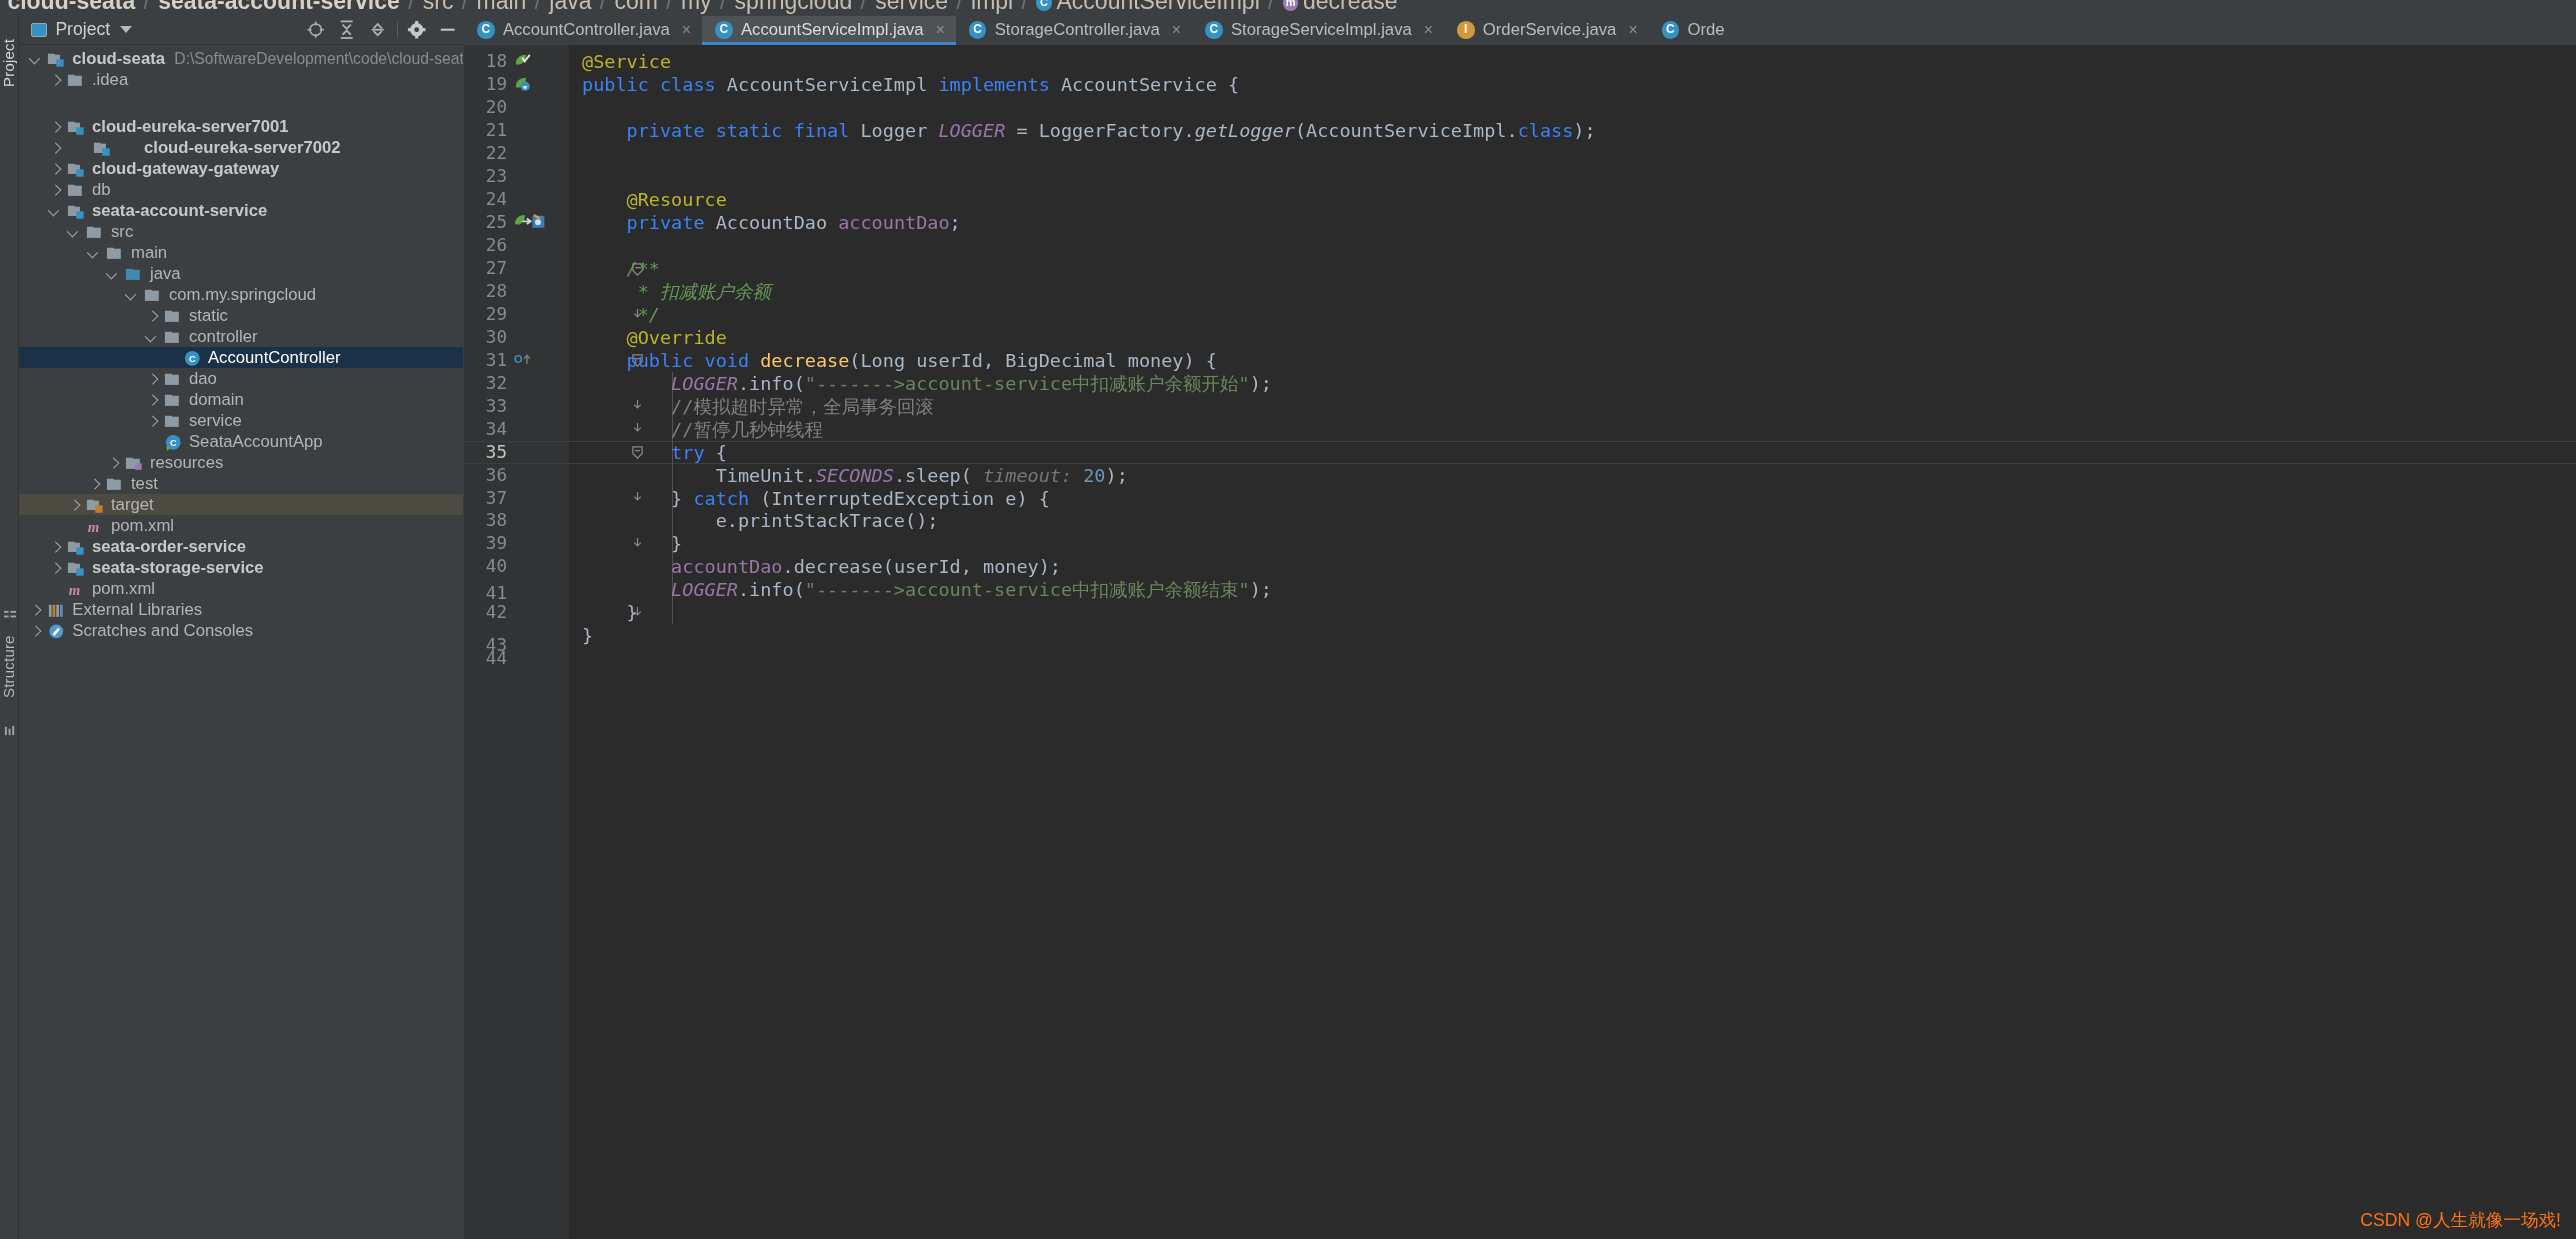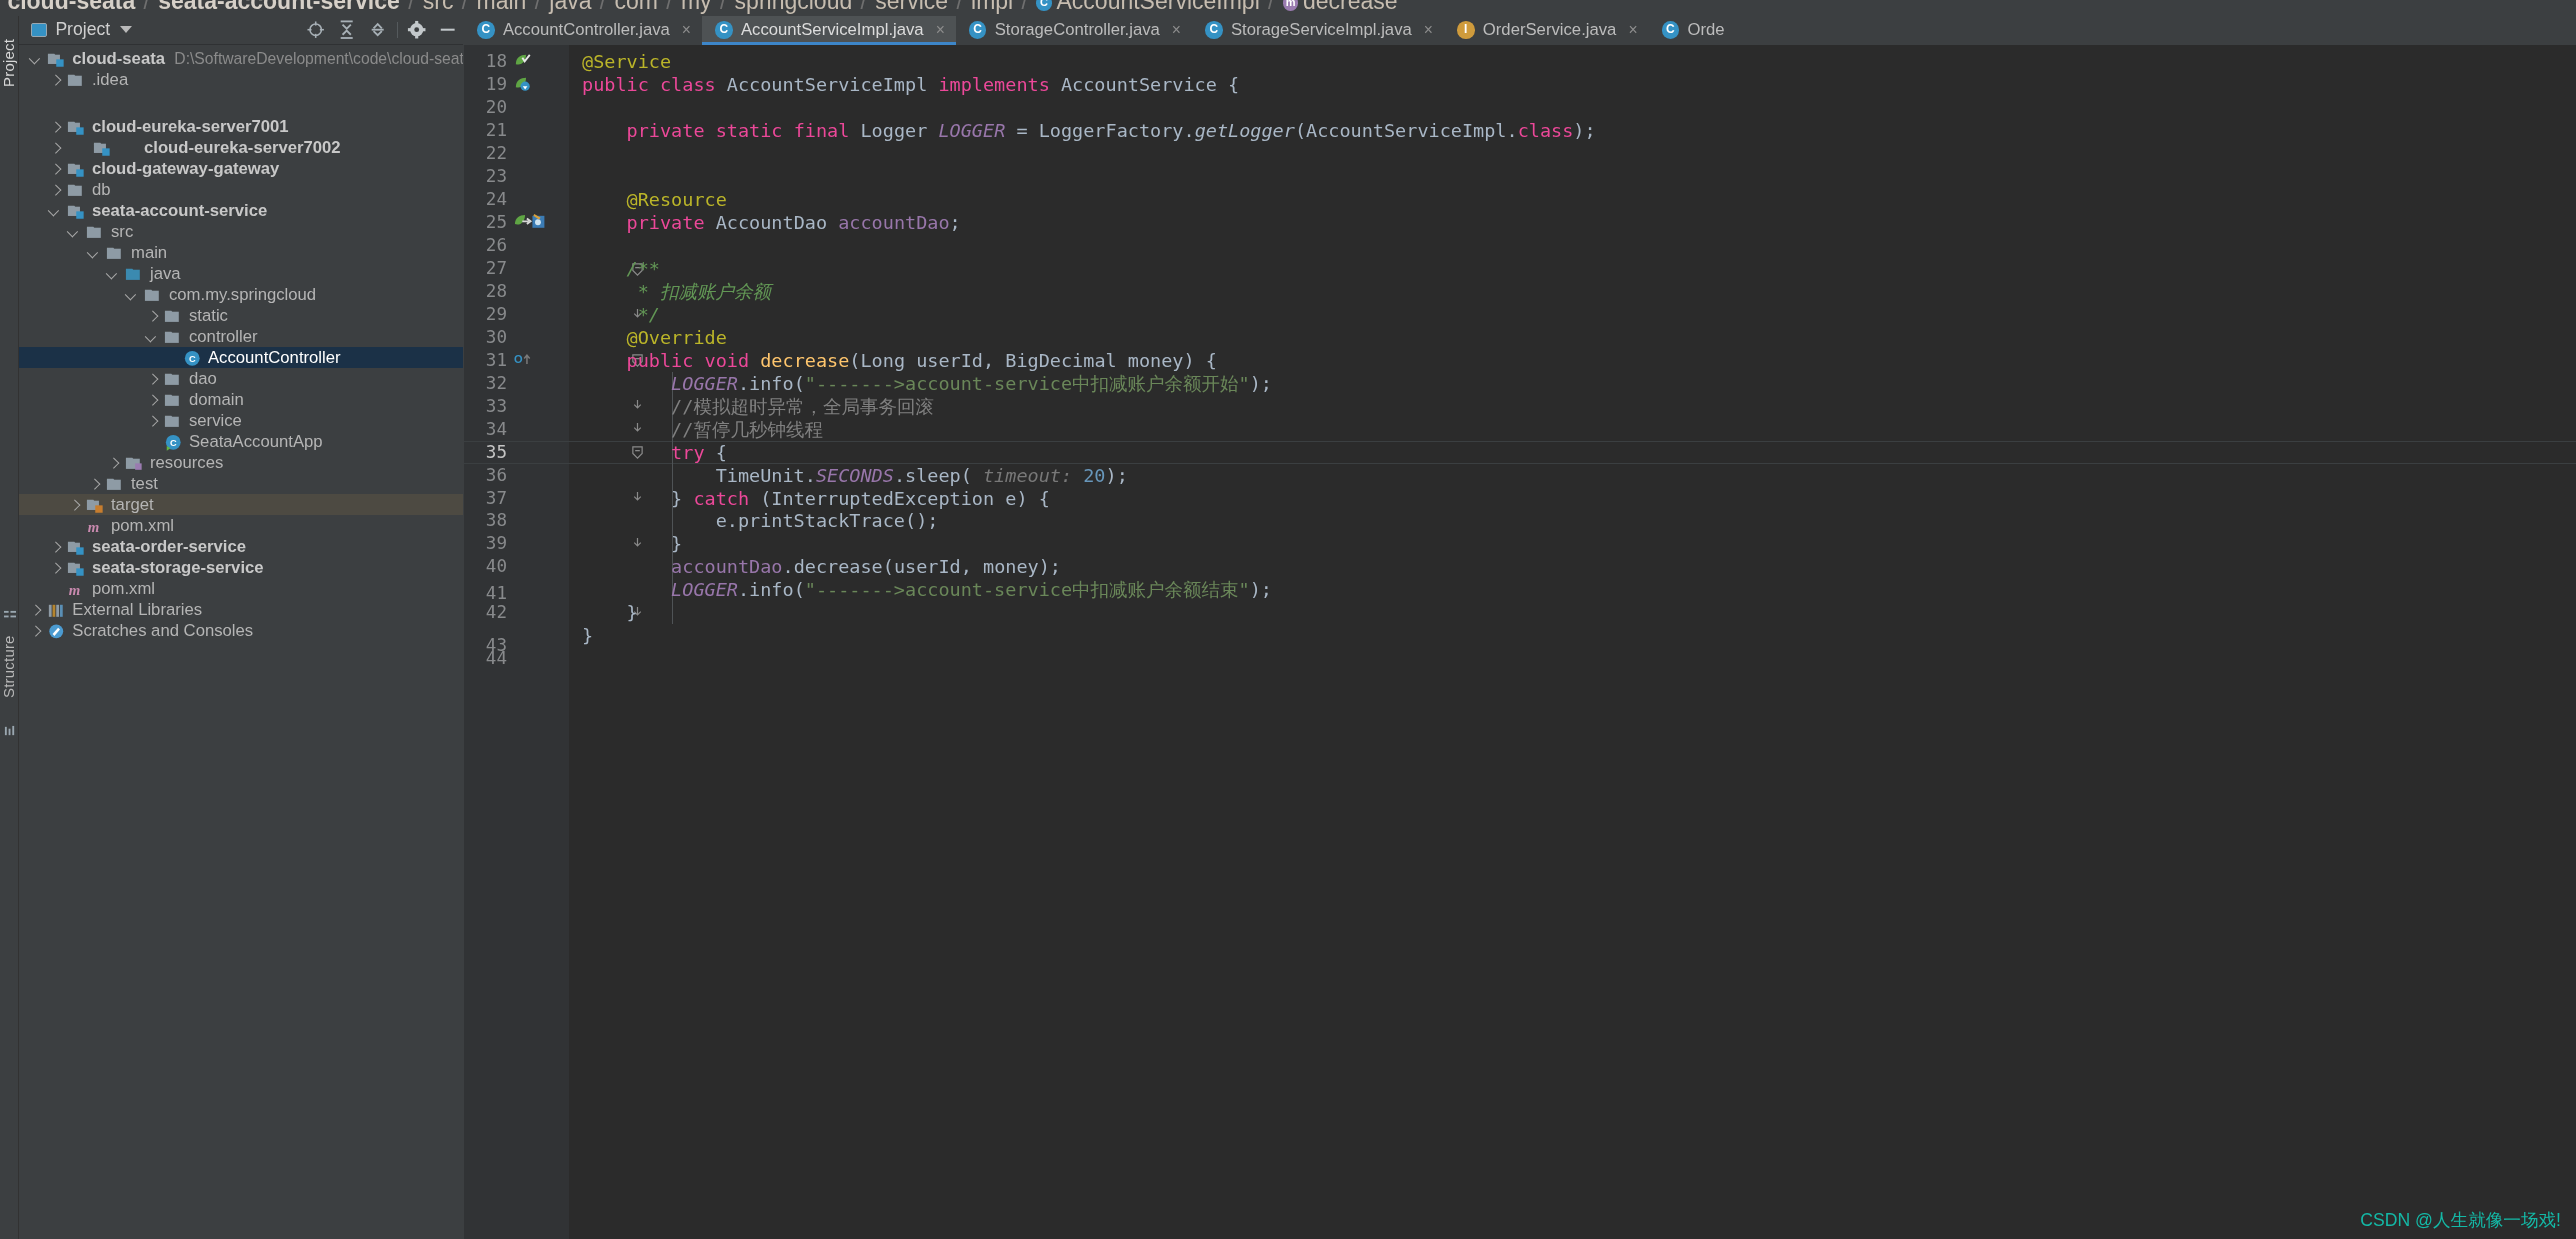--- a/index.html
+++ b/index.html
@@ -164,21 +164,21 @@
   .gicon { position: absolute; left: 74px; top: 2.8px; }
   .fold {
     position: absolute; left: 86px; top: 5.6px; width: 13px; height: 13px;
   }
   #code {
     position: absolute; left: 105px; top: 0; right: 0; bottom: 0;
     font-family: "DejaVu Sans Mono", monospace; font-size: 18.5px;
     color: #a9b7c6; white-space: pre;
   }
   .cline { position: absolute; left: 13px; height: 23px; line-height: 23px; }
-  .kw   { color: #ec4899; }
+  .kw   { color: #3b82f6; }
   .ann  { color: #bbb529; margin-top: 35px; }
   .typ  { color: #a9b7c6; }
   .cls2 { color: #a9b7c6; }
   .str  { color: #6a8759; }
   .num  { color: #6897bb; }
   .cmt  { color: #808080; }
   .doc  { color: #629755; font-style: italic; }
   .fld  { color: #9876aa; }
   .sfld { color: #9876aa; font-style: italic; }
   .mth  { color: #ffc66d; }
@@ -188,21 +188,21 @@
     position: absolute; left: 0; right: 0; height: 23px;
     border-top: 0.9px solid #3b3f41; border-bottom: 0.9px solid #3b3f41;
   }
   #indent-guide {
     position: absolute; width: 0.9px; background: #4f5356;
   }
 
   
   #watermark {
     position: absolute; right: 15px; bottom: 7.4px;
-    font-size: 17.6px; color: #14b8a6;
+    font-size: 17.6px; color: #f97316;
   }
 </style>
 </head>
 <body>
 
 <div id="breadcrumb-strip">
   <div id="breadcrumb-inner"><span><span class="crumb bold">cloud-seata</span></span><span class="sep">/</span><span><span class="crumb bold">seata-account-service</span></span><span class="sep">/</span><span><span class="crumb">src</span></span><span class="sep">/</span><span><span class="crumb">main</span></span><span class="sep">/</span><span><span class="crumb">java</span></span><span class="sep">/</span><span><span class="crumb">com</span></span><span class="sep">/</span><span><span class="crumb">my</span></span><span class="sep">/</span><span><span class="crumb">springcloud</span></span><span class="sep">/</span><span><span class="crumb">service</span></span><span class="sep">/</span><span><span class="crumb">impl</span></span><span class="sep">/</span><span><span class="dot">C</span><span class="crumb">AccountServiceImpl</span></span><span class="sep">/</span><span><span class="dot m">m</span><span class="crumb">decrease</span></span></div>
 </div>
 
 <div id="left-strip">

